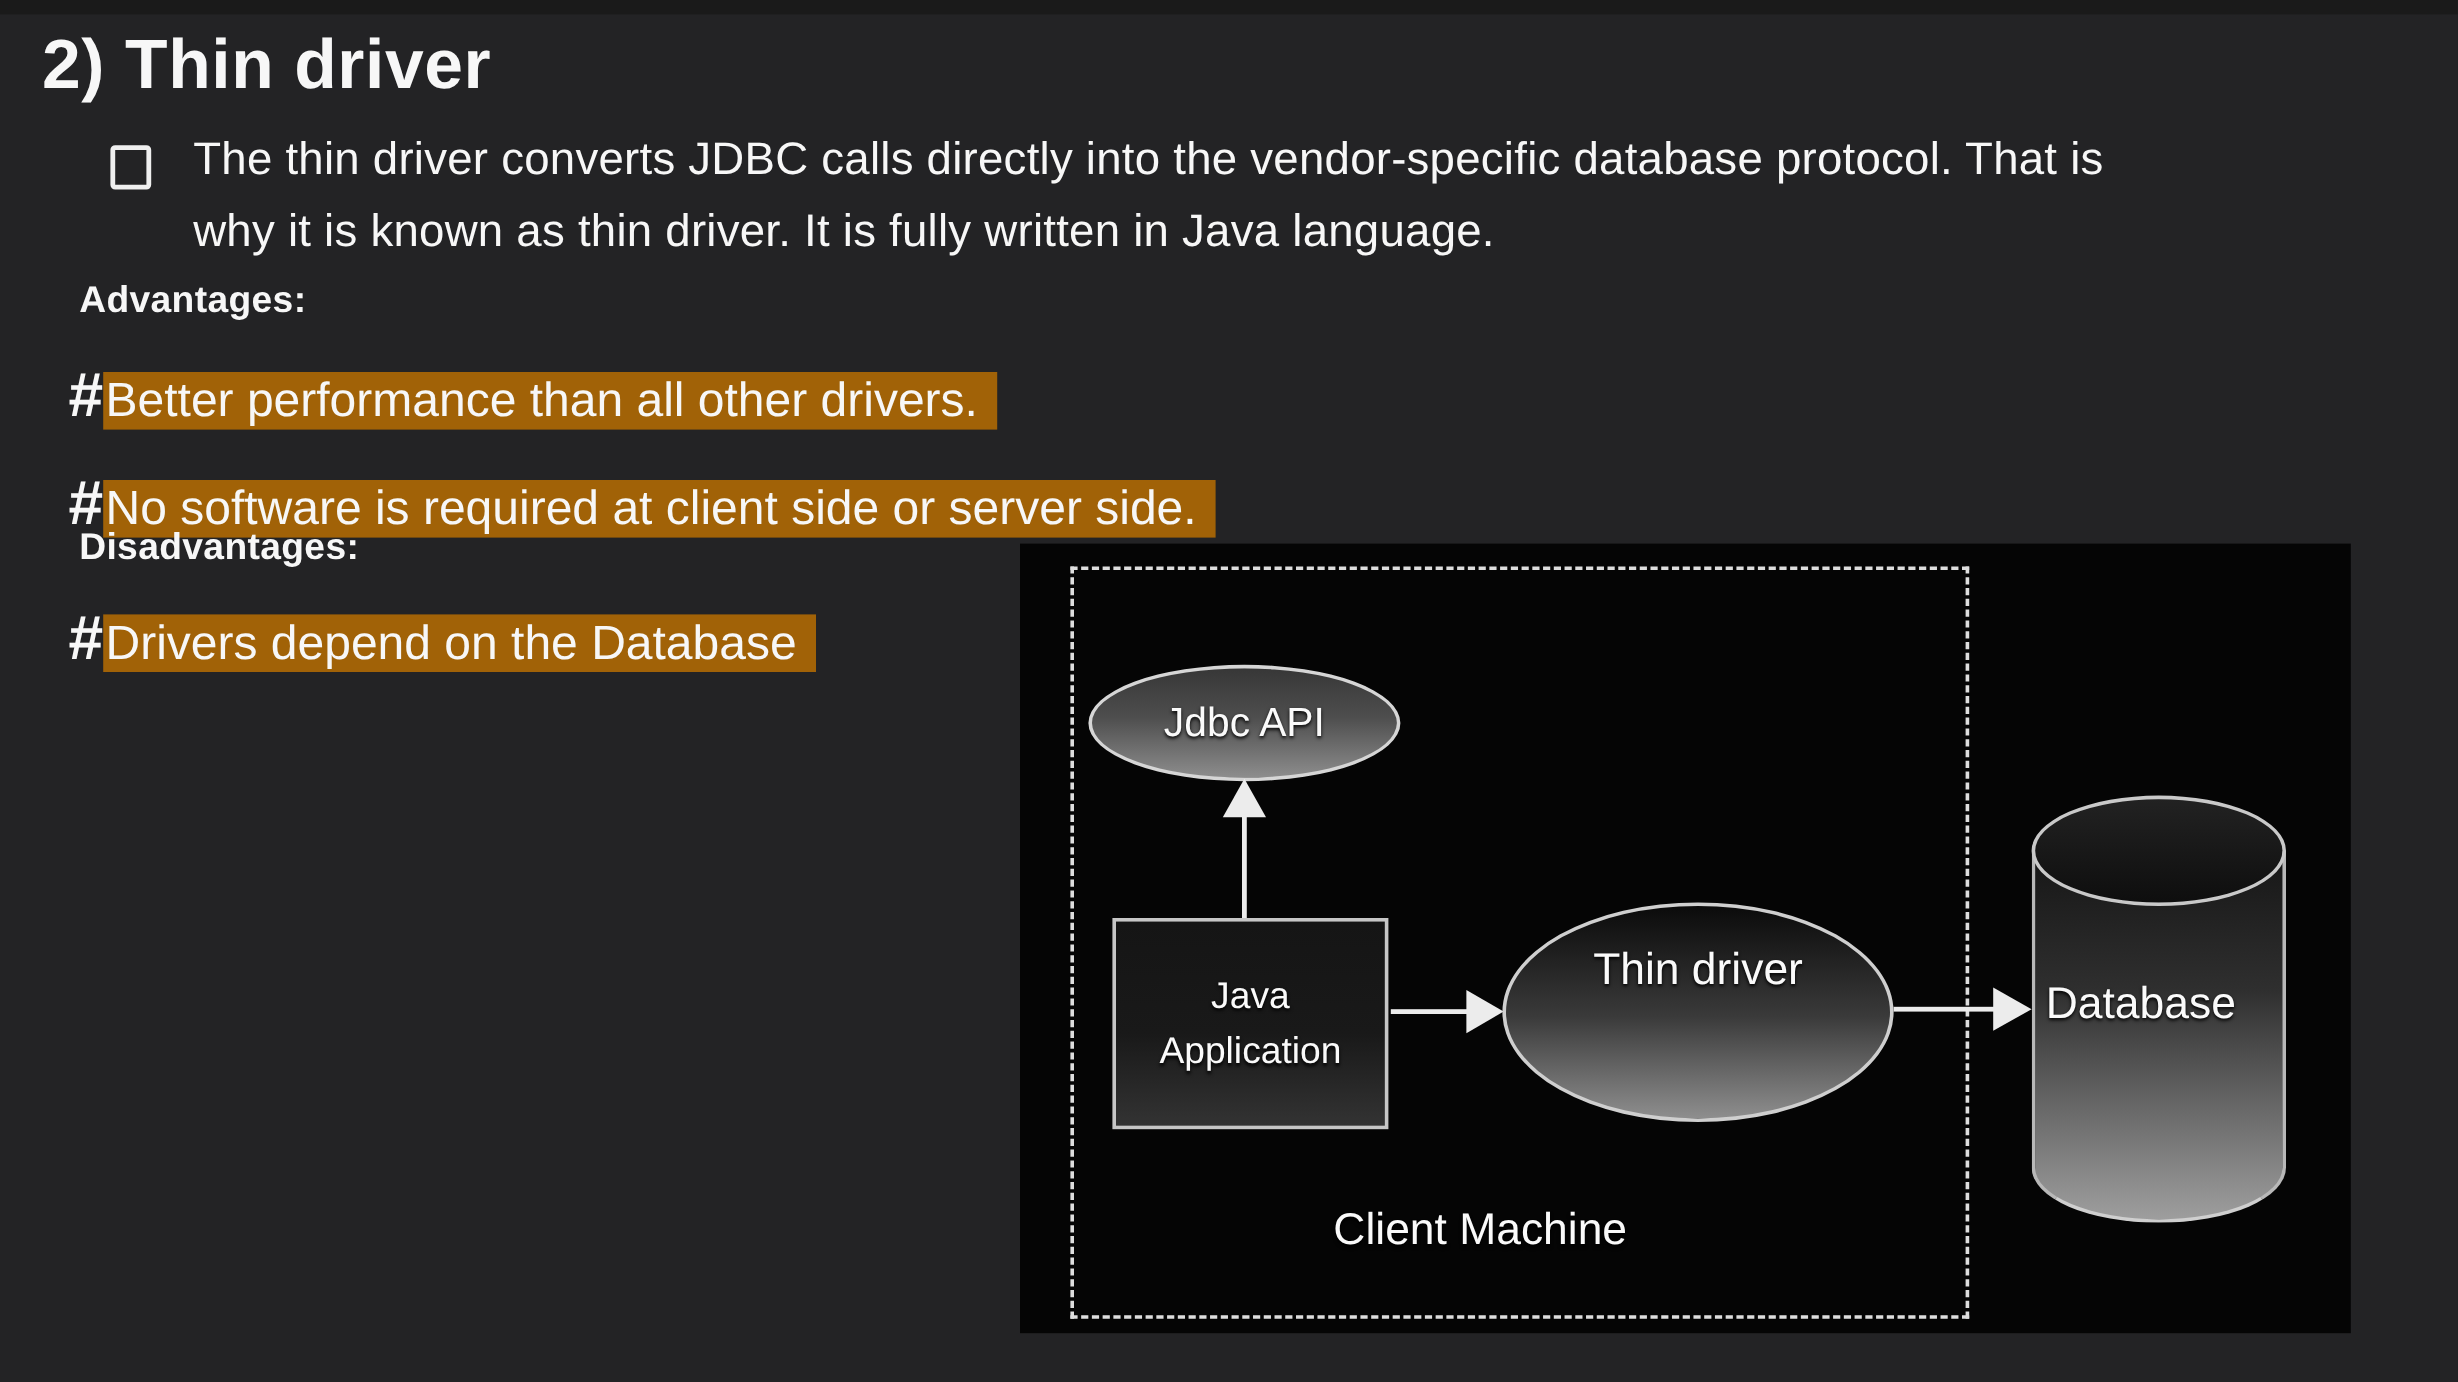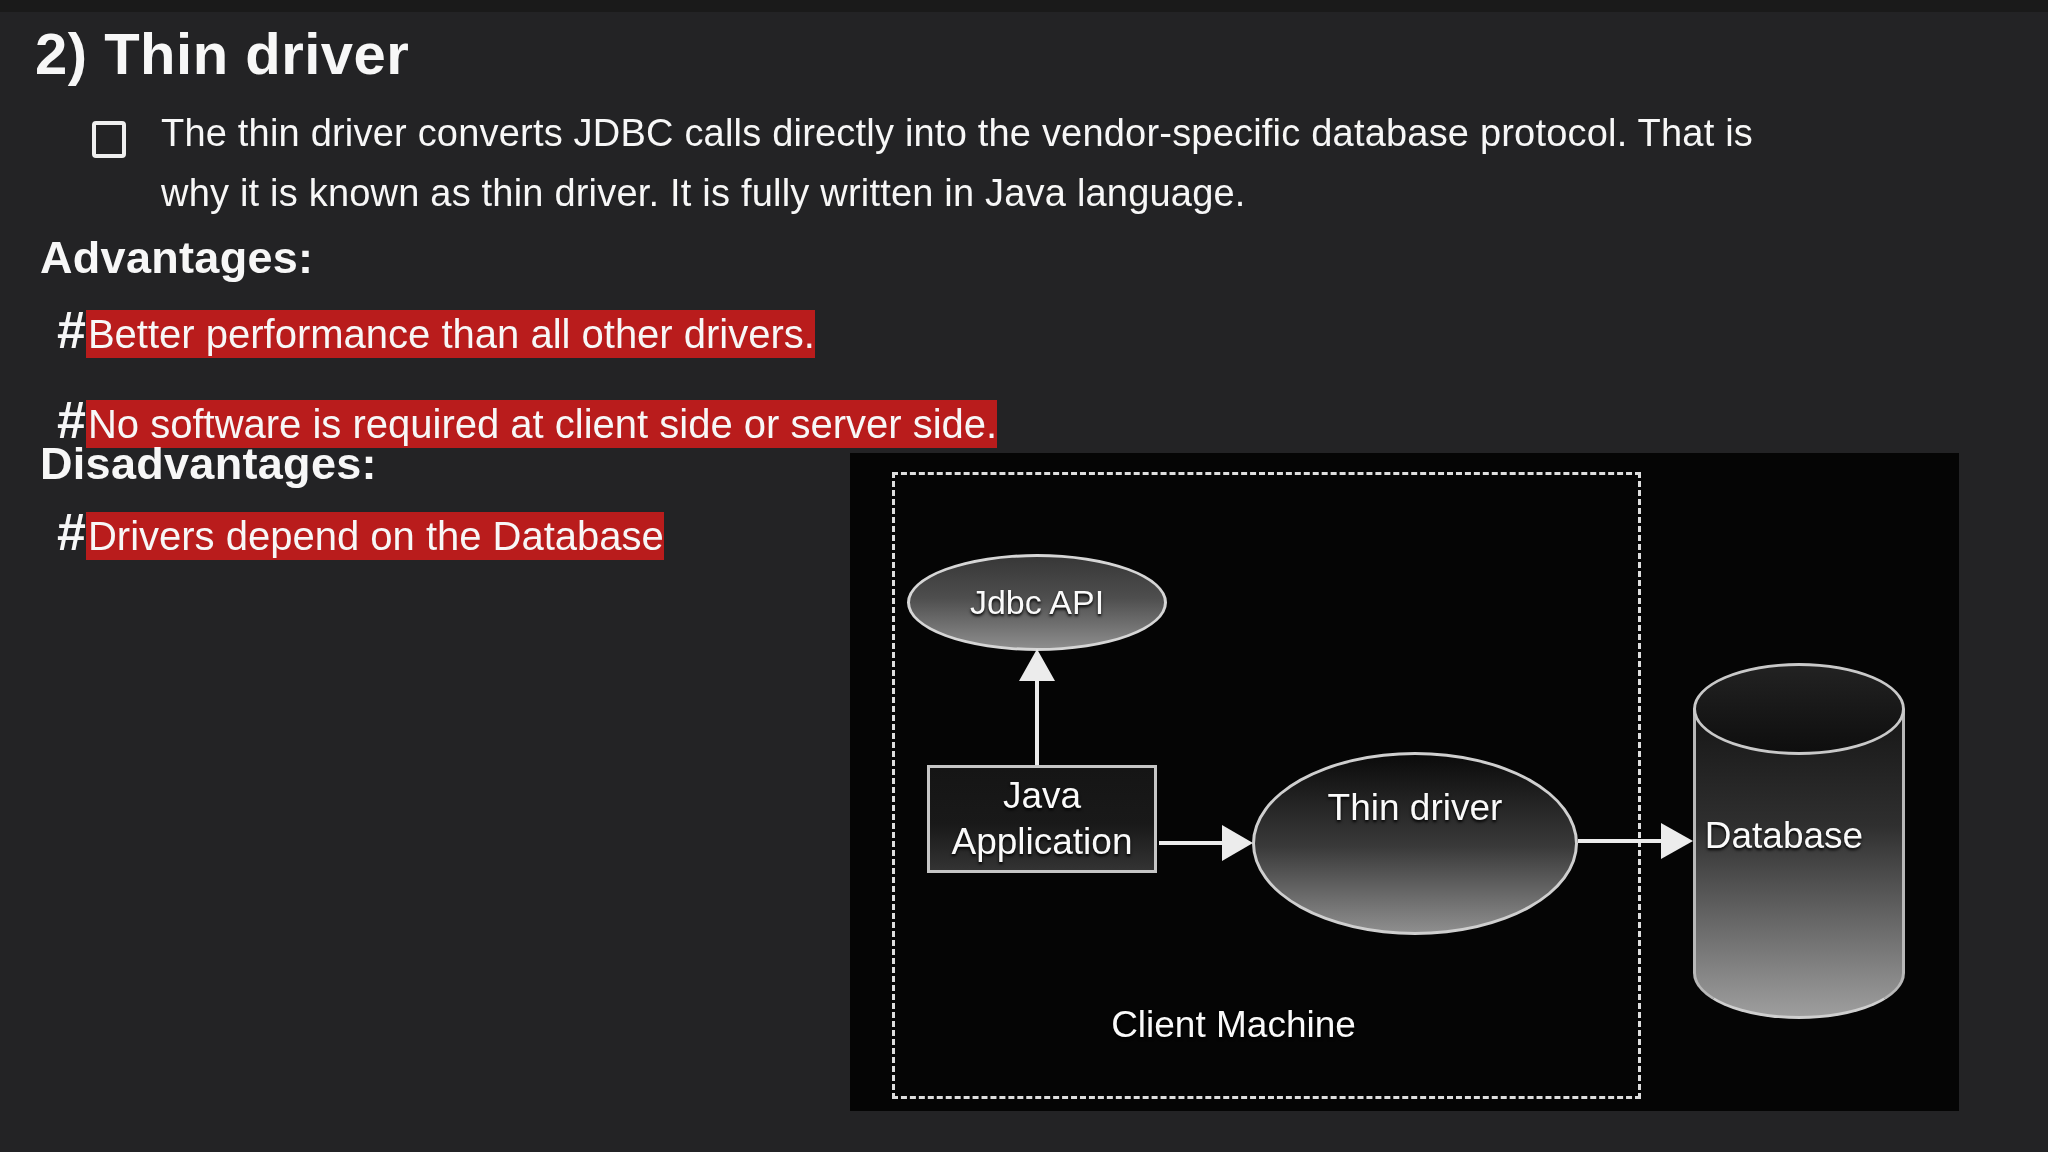--- a/index.html
+++ b/index.html
@@ -16,61 +16,61 @@
 
   .bullet-glyph{
     position:absolute;left:92px;top:121px;width:26px;height:29px;
     border:4px solid #efefef;border-radius:4px;background:transparent;
   }
   .bullet-text{
     position:absolute;left:161px;top:103px;width:1800px;
     font-size:38px;line-height:60px;letter-spacing:0.2px;
   }
 
-  .section-heading{position:absolute;left:40px;font-size:45px;font-weight:700;letter-spacing:0.3px;}
+  .section-heading{position:absolute;left:66px;font-size:31px;font-weight:700;letter-spacing:0.3px;}
   .heading-adv{top:232px;}
   .heading-dis{top:438px;}
 
   .hash-line{position:absolute;left:57px;white-space:nowrap;}
   .hash-line-1{top:306px;}
   .hash-line-2{top:396px;text-decoration:underline;}
   .hash-line-3{top:508px;}
   .hash{
     display:inline-block;vertical-align:baseline;
     font-size:52px;line-height:48px;font-weight:700;
   }
   .hl{
     display:inline-block;vertical-align:baseline;
-    background:#b91c1c;
+    background:#a16207;
     font-size:40px;line-height:48px;font-weight:400;
-    padding:0 0 0 2px;
+    padding:0 16px 0 2px;
   }
 
   
   .panel{position:absolute;left:850px;top:453px;width:1109px;height:658px;background:#050505;}
   .panel *{box-sizing:border-box;}
   .dashed-box{
     position:absolute;left:42px;top:19px;width:749px;height:627px;
     border:3px dashed #dedede;
   }
   .diagram-label{font-weight:400;color:#fafafa;text-shadow:0 2px 3px #000;}
 
   .node-ellipse-jdbc{
     position:absolute;left:57px;top:101px;width:260px;height:97px;
     border:3px solid #d6d6d6;border-radius:50%;
     background:linear-gradient(180deg,#373737 0%,#4e4e4e 45%,#8d8d8d 100%);
     display:flex;align-items:center;justify-content:center;
     font-size:34px;
   }
   .node-box-java{
-    position:absolute;left:77px;top:312px;width:230px;height:108px;
+    position:absolute;left:77px;top:312px;width:230px;height:176px;
     border:3px solid #c6c6c6;
     background:linear-gradient(180deg,#151515 0%,#191919 55%,#333333 100%);
     display:flex;align-items:center;justify-content:center;text-align:center;
-    font-size:37px;line-height:46px;padding:0 18px;
+    font-size:31px;line-height:46px;padding:0 18px;
   }
   .node-ellipse-thin{
     position:absolute;left:402px;top:299px;width:326px;height:183px;
     border:3px solid #cfcfcf;border-radius:50%;
     background:linear-gradient(180deg,#0b0b0b 0%,#3a3a3a 52%,#8e8e8e 100%);
     text-align:center;font-size:37px;padding-top:32px;
   }
 
   
   .cylinder{position:absolute;left:843px;top:210px;width:212px;height:356px;}

